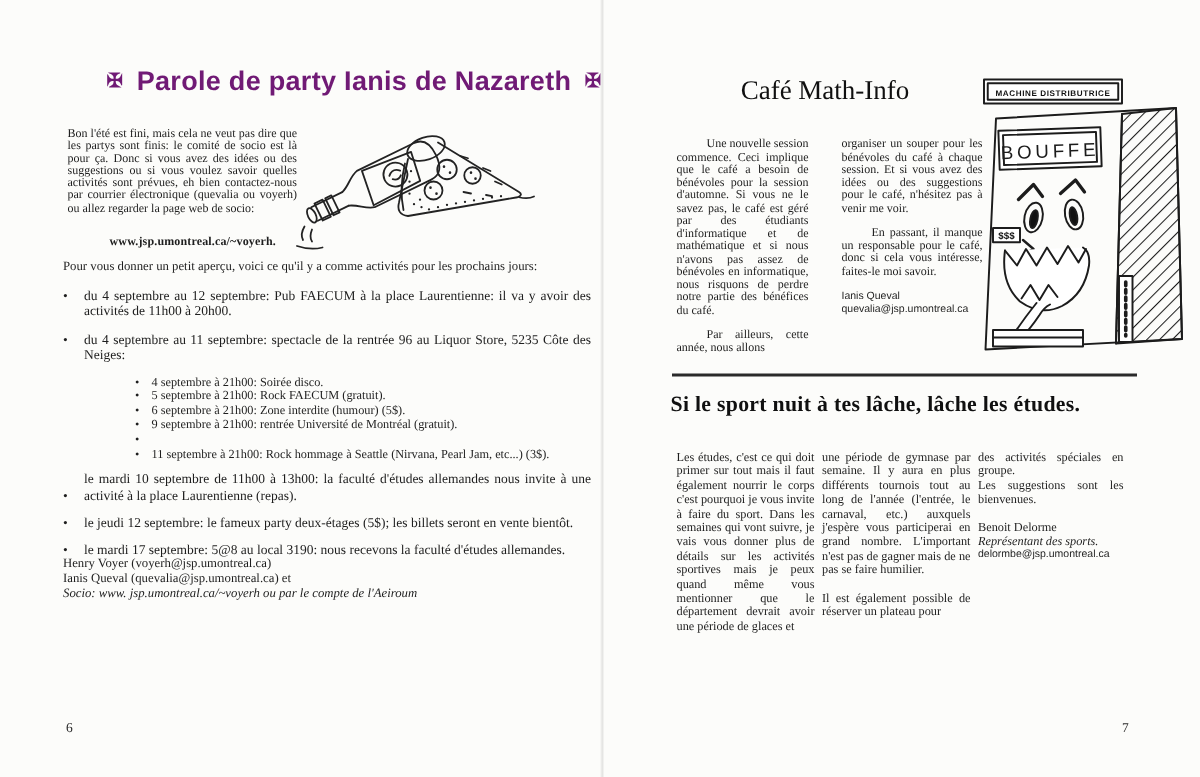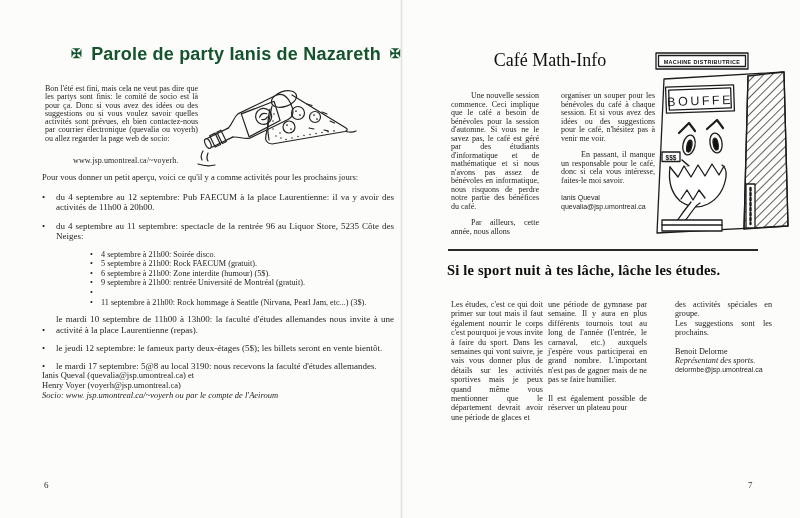--- a/index.html
+++ b/index.html
@@ -7,25 +7,25 @@
     position:relative;width:800px;height:518px;overflow:hidden;
     background:#fcfcfa;color:#1e1e1e;
     font-family:"Liberation Serif",serif;
   }
   .fold{position:absolute;left:400px;top:0;width:3px;height:518px;
     background:linear-gradient(90deg,rgba(0,0,0,0),rgba(0,0,0,0.10),rgba(0,0,0,0));}
 
   
   .l-title{position:absolute;left:0;top:44px;width:472px;text-align:center;
     font-family:"Liberation Sans",sans-serif;font-weight:bold;font-size:18px;
-    letter-spacing:0.2px;color:#14532d;white-space:nowrap;}
+    letter-spacing:0.2px;color:#701a75;white-space:nowrap;}
   .l-title .orn{font-size:13px;position:relative;top:-2px;padding:0 9px;}
   .l-intro{position:absolute;left:45px;top:85px;width:153px;
     font-size:8px;line-height:8.3px;text-align:justify;}
-  .l-url{position:absolute;left:73px;top:156px;font-size:8px;font-weight:normal;letter-spacing:0.1px;}
+  .l-url{position:absolute;left:73px;top:156px;font-size:8px;font-weight:bold;letter-spacing:0.1px;}
   .l-drawing{position:absolute;left:196px;top:84px;}
   .l-lead{position:absolute;left:42px;top:172px;width:356px;font-size:8.5px;line-height:10px;}
   .l-list{position:absolute;left:42px;top:192px;width:352px;font-size:9px;line-height:10.4px;}
   .bullet{display:flex;margin-bottom:8px;}
   .bullet>.dot{width:14px;flex:none;}
   .dot::before{content:"\2022";}
   .bullet>.btext{flex:1;text-align:justify;}
   .sublist{margin:1px 0 2px 48px;font-size:8.2px;line-height:9.6px;}
   .subitem{display:flex;}
   .subitem>.dot{width:11px;flex:none;}
@@ -47,21 +47,21 @@
   .small-sans{font-family:"Liberation Sans",sans-serif;font-size:7px;line-height:9px;text-align:left;}
   .r-machine{position:absolute;left:654px;top:48px;}
   .r-rule{position:absolute;left:448px;top:249px;width:310px;height:2px;background:#2a2a2a;}
   .r-sport-title{position:absolute;left:447px;top:262px;font-weight:bold;font-size:14.5px;
     letter-spacing:0.2px;white-space:nowrap;color:#101010;}
   .scol{position:absolute;top:300px;font-size:8.2px;line-height:9.4px;text-align:justify;}
   .scol p{margin:0;}
   .scol p + p{margin-top:9px;}
   .r-s1{left:451px;width:92px;}
   .r-s2{left:548px;width:99px;}
-  .r-s3{left:675px;width:97px;}
+  .r-s3{left:652px;width:97px;}
   .sig3{margin-top:9px;text-align:left;}
   .sig3 .nm{display:block;}
   svg{display:block;}
   svg text{font-family:"Liberation Sans",sans-serif;}
 </style>
 </head>
 <body>
 
 <div id="canvas">
 
@@ -144,22 +144,22 @@
         <span class="dot"></span>
         <span class="btext">le jeudi 12 septembre: le fameux party deux-étages (5$); les billets seront en vente bientôt.</span>
       </div>
       <div class="bullet">
         <span class="dot"></span>
         <span class="btext">le mardi 17 septembre: 5@8 au local 3190: nous recevons la faculté d'études allemandes.</span>
       </div>
     </div>
 
     <div class="l-sig">
+      <div>Henry Voyer (voyerh@jsp.umontreal.ca)</div>
       <div>Ianis Queval (quevalia@jsp.umontreal.ca) et</div>
-      <div>Henry Voyer (voyerh@jsp.umontreal.ca)</div>
       <div class="it">Socio: www. jsp.umontreal.ca/~voyerh ou par le compte de l'Aeiroum</div>
     </div>
 
     <div class="pagenum pn-left">6</div>
   </div>
 
   <div class="fold"></div>
 
   <div>
 
@@ -233,21 +233,21 @@
 
     <div class="scol r-s1">
       <p>Les études, c'est ce qui doit primer sur tout mais il faut également nourrir le corps c'est pourquoi je vous invite à faire du sport. Dans les semaines qui vont suivre, je vais vous donner plus de détails sur les activités sportives mais je peux quand même vous mentionner que le département devrait avoir une période de glaces et</p>
     </div>
     <div class="scol r-s2">
       <p>une période de gymnase par semaine. Il y aura en plus différents tournois tout au long de l'année (l'entrée, le carnaval, etc.) auxquels j'espère vous participerai en grand nombre. L'important n'est pas de gagner mais de ne pas se faire humilier.</p>
       <p>Il est également possible de réserver un plateau pour</p>
     </div>
     <div class="scol r-s3">
       <p>des activités spéciales en groupe.</p>
-      <p style="margin-top:0;">Les suggestions sont les prochains.</p>
+      <p style="margin-top:0;">Les suggestions sont les bienvenues.</p>
       <p class="sig3">
         <span class="nm">Benoit Delorme</span>
         <span class="nm it">Représentant des sports.</span>
         <span class="nm small-sans">delormbe@jsp.umontreal.ca</span>
       </p>
     </div>
 
     <div class="pagenum pn-right">7</div>
   </div>
 

